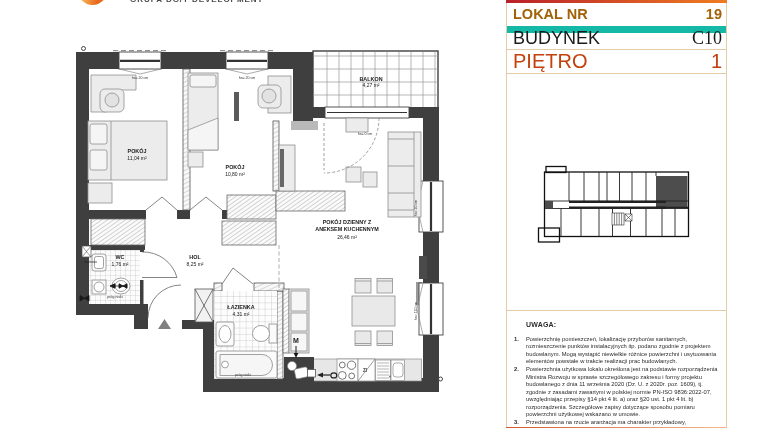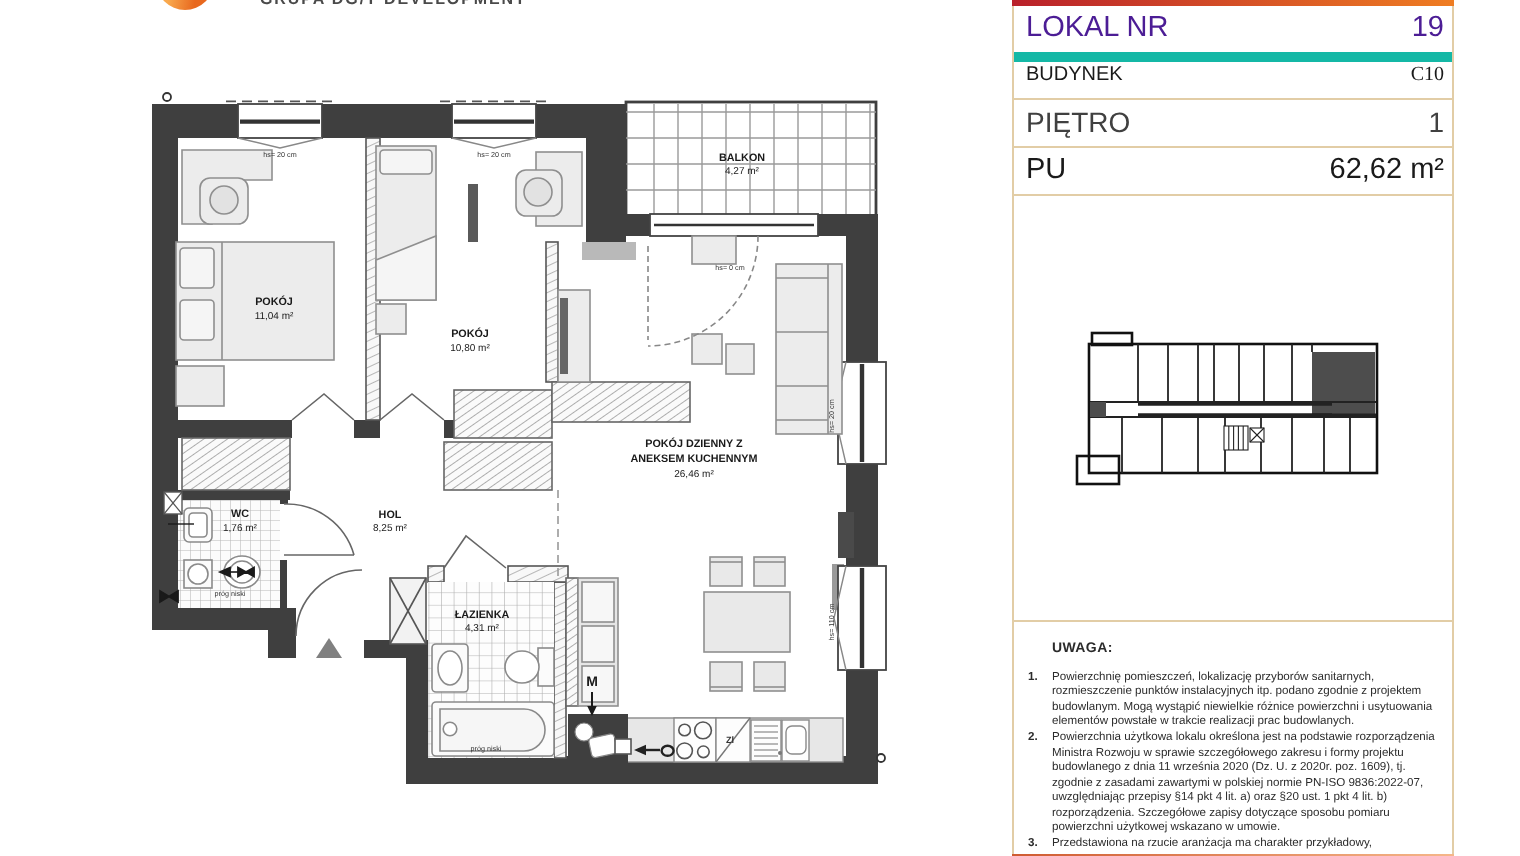--- a/index.html
+++ b/index.html
@@ -304,35 +304,31 @@
 <text x="365" y="371.5" font-size="4.6" font-weight="bold">Zl</text>
 </g>
 </svg>
 
 <div class="abs" style="left:506px;top:0;width:221px;height:428px;">
   <div class="abs" style="left:0;top:0;width:1px;height:428px;background:#e2cda6;"></div>
   <div class="abs" style="left:220px;top:0;width:1px;height:428px;background:#e2cda6;"></div>
   <div class="abs" style="left:0;top:0;width:221px;height:3px;background:linear-gradient(to right,#b9202a,#ef7d22);"></div>
   <div class="abs" style="left:0;top:426.5px;width:221px;height:1.5px;background:linear-gradient(to right,#cf5b31,#f5b78a);"></div>
 
-  <div class="abs" style="left:1px;top:3px;width:219px;height:23px;border-bottom:5px solid #14b8a6;font-size:14.5px;font-weight:normal;color:#4c1d95;line-height:23px;">
+  <div class="abs" style="left:1px;top:3px;width:219px;height:23px;border-bottom:7px solid #14b8a6;font-size:14.5px;font-weight:bold;color:#a16207;line-height:23px;">
     <span style="position:absolute;left:6px;">LOKAL NR</span>
       <span style="position:absolute;right:4px;">19</span>
   </div>
-  <div class="abs" style="left:1px;top:27px;width:219px;height:22px;border-bottom:1px solid #e2cda6;font-size:10px;color:#1a1a1a;line-height:22px;">
+  <div class="abs" style="left:1px;top:27px;width:219px;height:22px;border-bottom:1px solid #e2cda6;font-size:18px;color:#1a1a1a;line-height:22px;">
     <span style="position:absolute;left:6px;">BUDYNEK</span>
       <span style="position:absolute;right:4px;font-family:Liberation Serif, serif;">C10</span>
   </div>
-  <div class="abs" style="left:1px;top:50px;width:219px;height:23px;border-bottom:1px solid #e2cda6;font-size:14px;color:#404040;line-height:23px;">
+  <div class="abs" style="left:1px;top:50px;width:219px;height:23px;border-bottom:1px solid #e2cda6;font-size:20px;color:#c2410c;line-height:23px;">
     <span style="position:absolute;left:6px;">PIĘTRO</span>
       <span style="position:absolute;right:4px;">1</span>
-  </div>
-  <div class="abs" style="left:1px;top:74px;width:219px;height:23px;border-bottom:1px solid #e2cda6;font-size:14.5px;color:#1a1a1a;line-height:23px;">
-    <span style="position:absolute;left:6px;">PU</span>
-      <span style="position:absolute;right:4px;">62,62 m²</span>
   </div>
   <div class="abs" style="left:0;top:310px;width:221px;height:1px;background:#e2cda6;"></div>
 
   <svg class="abs" style="left:0;top:0" width="221" height="428" viewBox="0 0 221 428">
     <g fill="none" stroke="#111" stroke-width="1.3">
       <rect x="38.5" y="172" width="144" height="64.5" fill="#fff"></rect>
       <rect x="40" y="166.5" width="20" height="6"></rect>
       <rect x="32.5" y="228" width="21" height="14"></rect>
     </g>
     <rect x="150" y="176" width="31.5" height="31.5" fill="#4d4d4d"></rect>

